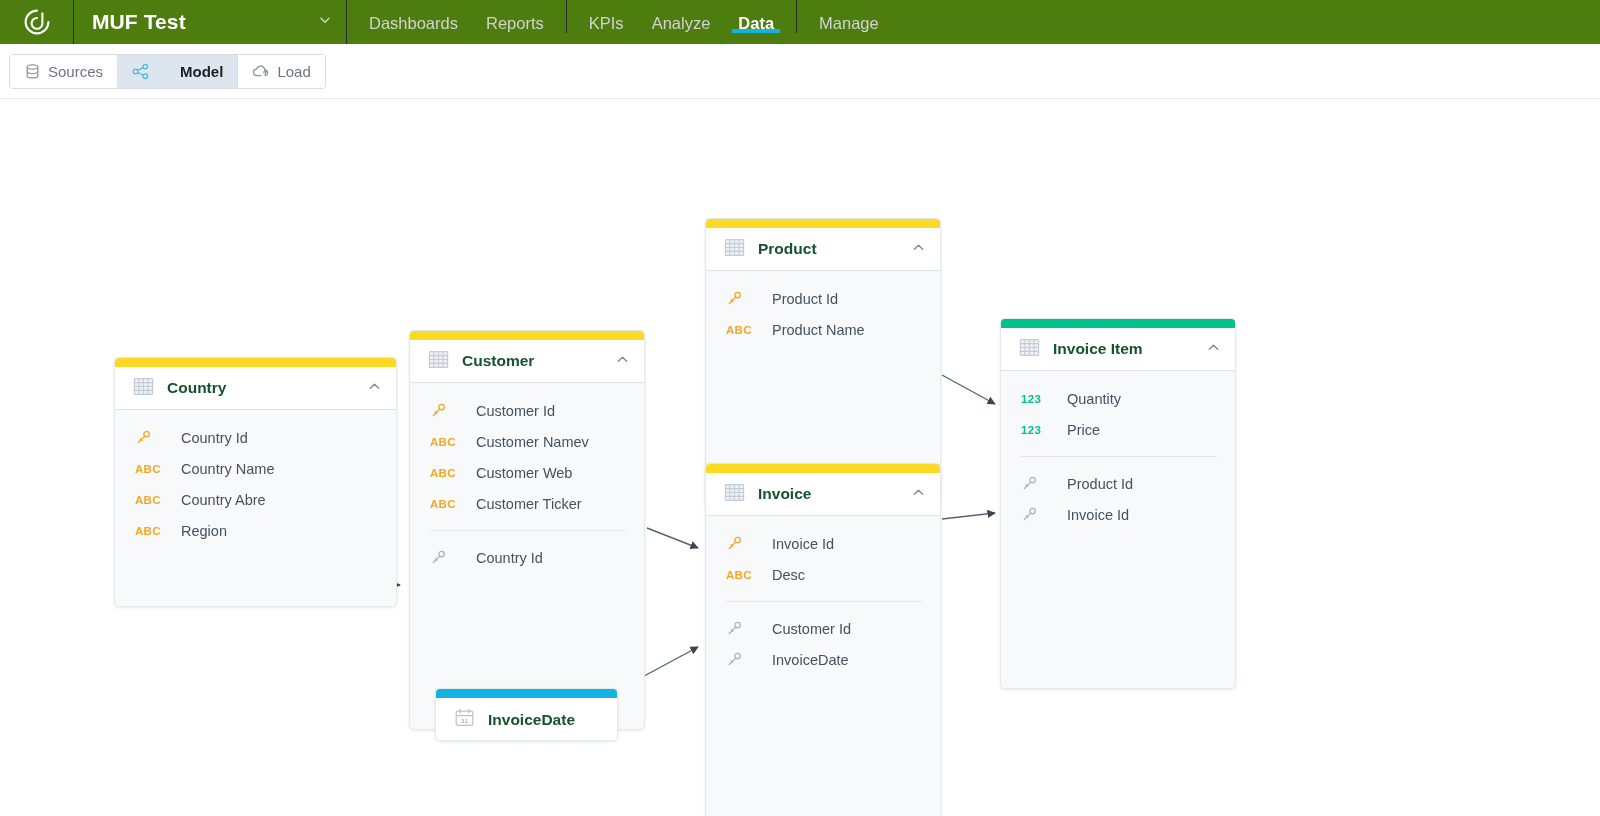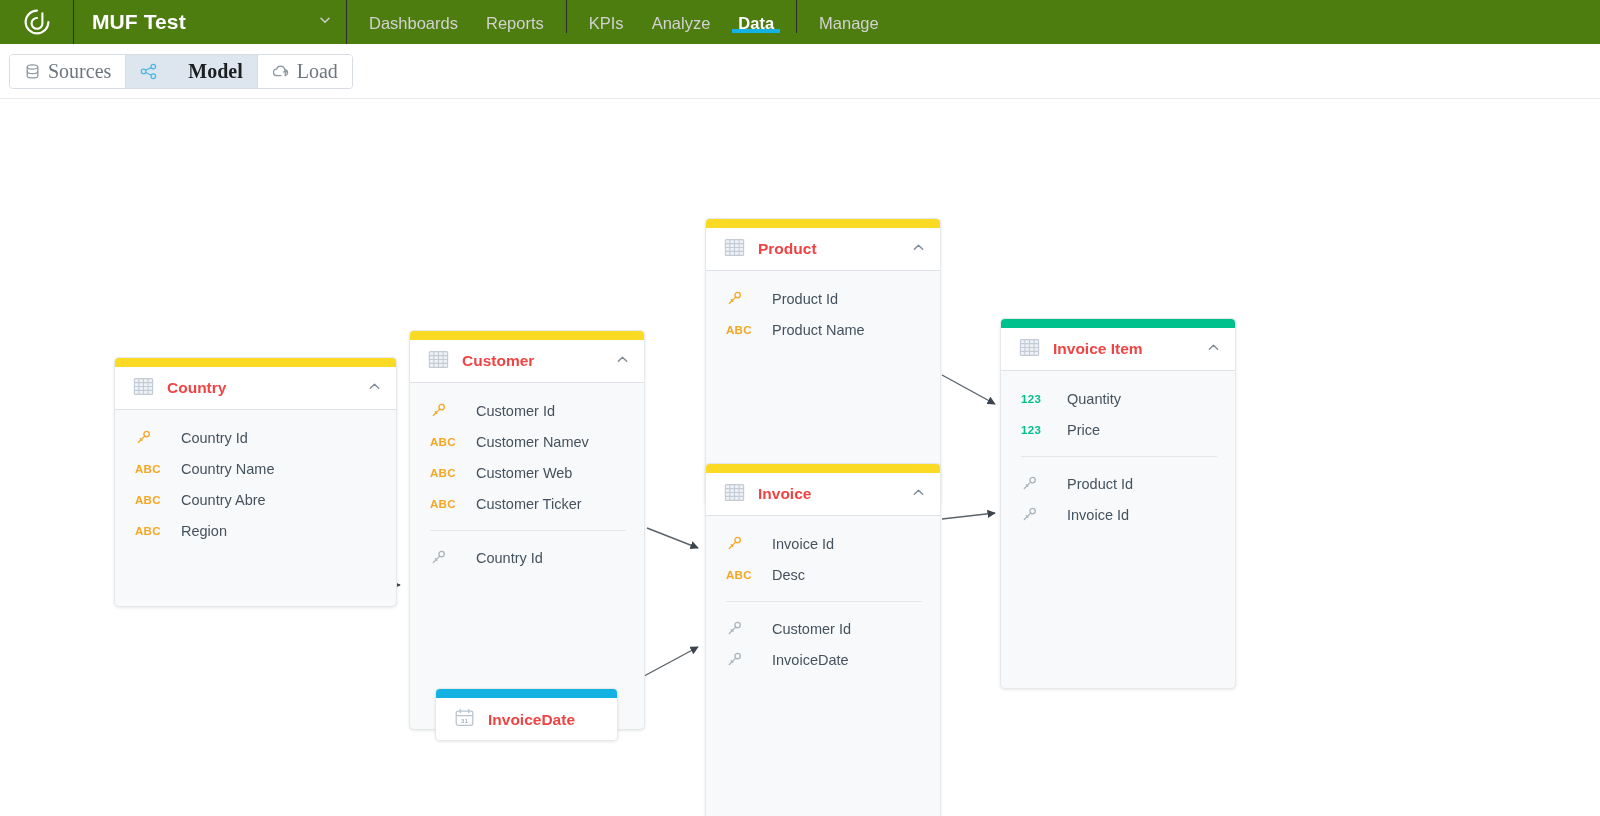--- a/index.html
+++ b/index.html
@@ -74,27 +74,26 @@
     display: flex;
     border: 1px solid #d8dde3;
     border-radius: 4px;
     overflow: hidden;
     background: #fff;
   }
   .seg {
     display: flex; align-items: center; gap: 7px;
     padding: 0 14px;
     height: 33px;
-    font-size: 20px;
+    font-size: 15px;
     color: #6d7680;
     background: #ffffff;
     border-right: 1px solid #d8dde3;
     cursor: pointer;
     white-space: nowrap;
-    font-family: Liberation Serif, serif;
   }
   .seg:last-child { border-right: none; }
   .seg.active {
     background: #dde6ef;
     color: #1c1f21;
     font-weight: bold;
     gap: 30px;
   }
   .seg svg { display: block; flex: none; }
 
@@ -169,21 +168,21 @@
     display: flex; align-items: center;
     padding: 0 14px 0 18px;
     border-bottom: 1px solid #dfe3e8;
     gap: 13px;
     cursor: pointer;
   }
   .node-title {
     flex: 1;
     font-size: 15.5px;
     font-weight: bold;
-    color: #ef4444;
+    color: #14532d;
     white-space: nowrap;
   }
   .node-body { padding: 12px 0 0 0; }
   .field {
     display: flex; align-items: center;
     height: 31px;
     padding: 0 14px 0 20px;
     gap: 20px;
     cursor: pointer;
   }

